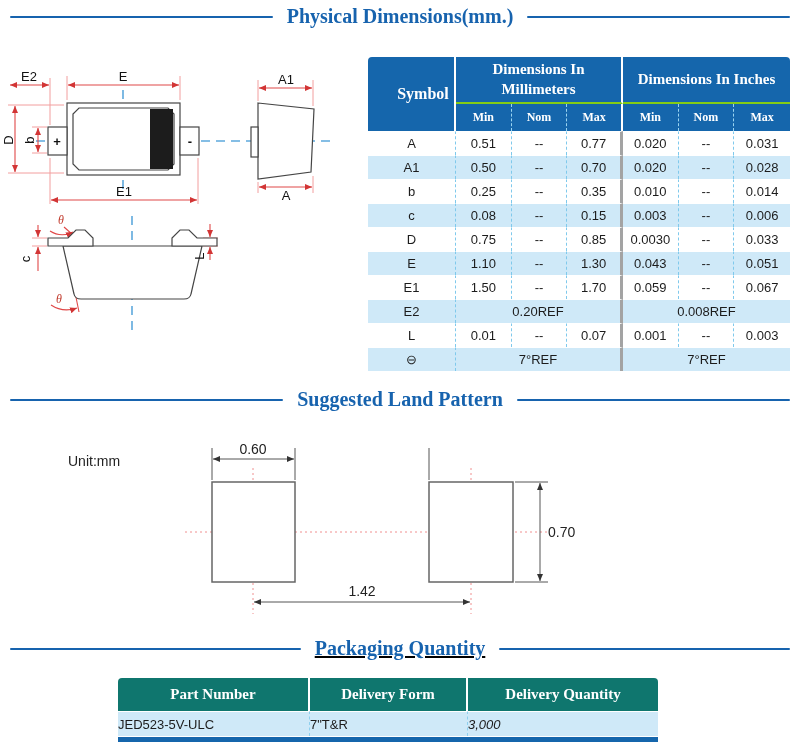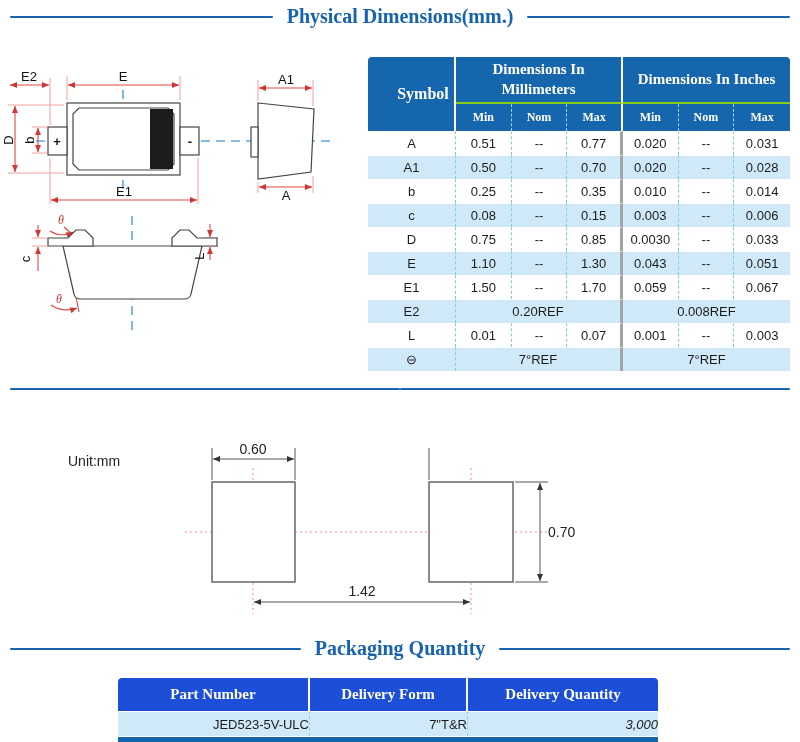--- a/index.html
+++ b/index.html
@@ -7,21 +7,21 @@
     position:relative; width:800px; height:742px; background:#fff;
     font-family:"Liberation Sans", sans-serif; overflow:hidden;
   }
   
   .sec-header { position:absolute; left:10px; right:10px; display:flex; align-items:center; }
   .sec-header .rule { flex:1; height:2px; background:#1763ae; border-radius:2px; }
   .sec-header .sec-title {
     margin:0 14px; color:#1763ae; font-family:"Liberation Serif", serif;
     font-weight:bold; font-size:20px; white-space:nowrap;
   }
-  .s1 { top:5px; } .s2 { top:388px; } .s3 { top:637px; }
+  .s1 { top:5px; } .s2 { top:388px; } .s3 { top:637px;text-decoration:underline; }
   
   #drawing-svg { position:absolute; left:0; top:50px; }
   #land-svg { position:absolute; left:0; top:430px; }
   
   #dims-table {
     position:absolute; left:368px; top:57px; width:422px;
     border-collapse:separate; border-spacing:0; table-layout:fixed;
   }
   #dims-table th {
     background:#1566ac; color:#fff; font-family:"Liberation Serif", serif;
@@ -41,29 +41,29 @@
   #dims-table td.group-end { border-right:3px solid #a3a3a3; }
   #dims-table td.last { border-right:none; }
   #dims-table tr.alt td { background:#cfe9f8; }
   #dims-table tr.plain td { background:#fff; }
   
   #pkg-table {
     position:absolute; left:118px; top:678px; width:540px;
     border-collapse:separate; border-spacing:0; table-layout:fixed;
   }
   #pkg-table th {
-    background:#1d4ed8; color:#fff; font-family:"Liberation Serif", serif;
+    background:#0f766e; color:#fff; font-family:"Liberation Serif", serif;
     font-weight:bold; font-size:15px; height:33px; padding:0; text-align:center;
     border-right:2px solid #fff;
   }
   #pkg-table th:first-child { border-top-left-radius:4px; width:190px; }
   #pkg-table th.mid { width:156px; }
   #pkg-table th:last-child { border-top-right-radius:4px; border-right:none;text-align:center; }
   #pkg-table td {
-    background:#cfe9f8; height:24px; text-align:right; font-size:13px; color:#1c1c1c;
+    background:#cfe9f8; height:24px; text-align:left; font-size:13px; color:#1c1c1c;
     border-top:1px solid #fff; border-right:1px dashed #8fd0ef; padding:0;
   }
   #pkg-table td:last-child { border-right:none;font-style:italic; }
   #pkg-strip { position:absolute; left:118px; top:737px; width:540px; height:5px; background:#1566ac; }
   
   .outline { fill:#fff; stroke:#454545; stroke-width:1.2; }
   .dimline { stroke:#e04848; stroke-width:1.1; fill:none; }
   .extline { stroke:#f29e9e; stroke-width:1; fill:none; }
   .cline   { stroke:#5ea9dd; stroke-width:1.6; fill:none; stroke-dasharray:9 6; }
   .dlabel  { font-family:"Liberation Sans", sans-serif; font-size:13px; fill:#111; }
@@ -263,20 +263,21 @@
     <tr class="alt">
       <td>⊖</td>
       <td class="group-end" colspan="3">7°REF</td>
       <td class="last" colspan="3">7°REF</td>
     </tr>
   </tbody>
     </table>
 
   <div class="sec-header s2">
     <div class="rule"></div>
+    <h2 class="sec-title">Suggested Land Pattern</h2>
     <div class="rule"></div>
   </div>
 
   <svg id="land-svg" width="800" height="200" viewBox="0 430 800 200">
     <defs>
       <marker id="ag" markerWidth="8" markerHeight="7" refX="7" refY="3" orient="auto-start-reverse" markerUnits="userSpaceOnUse">
         <path d="M0,0 L7,3 L0,6 Z" fill="#333"></path>
       </marker>
     </defs>
 

